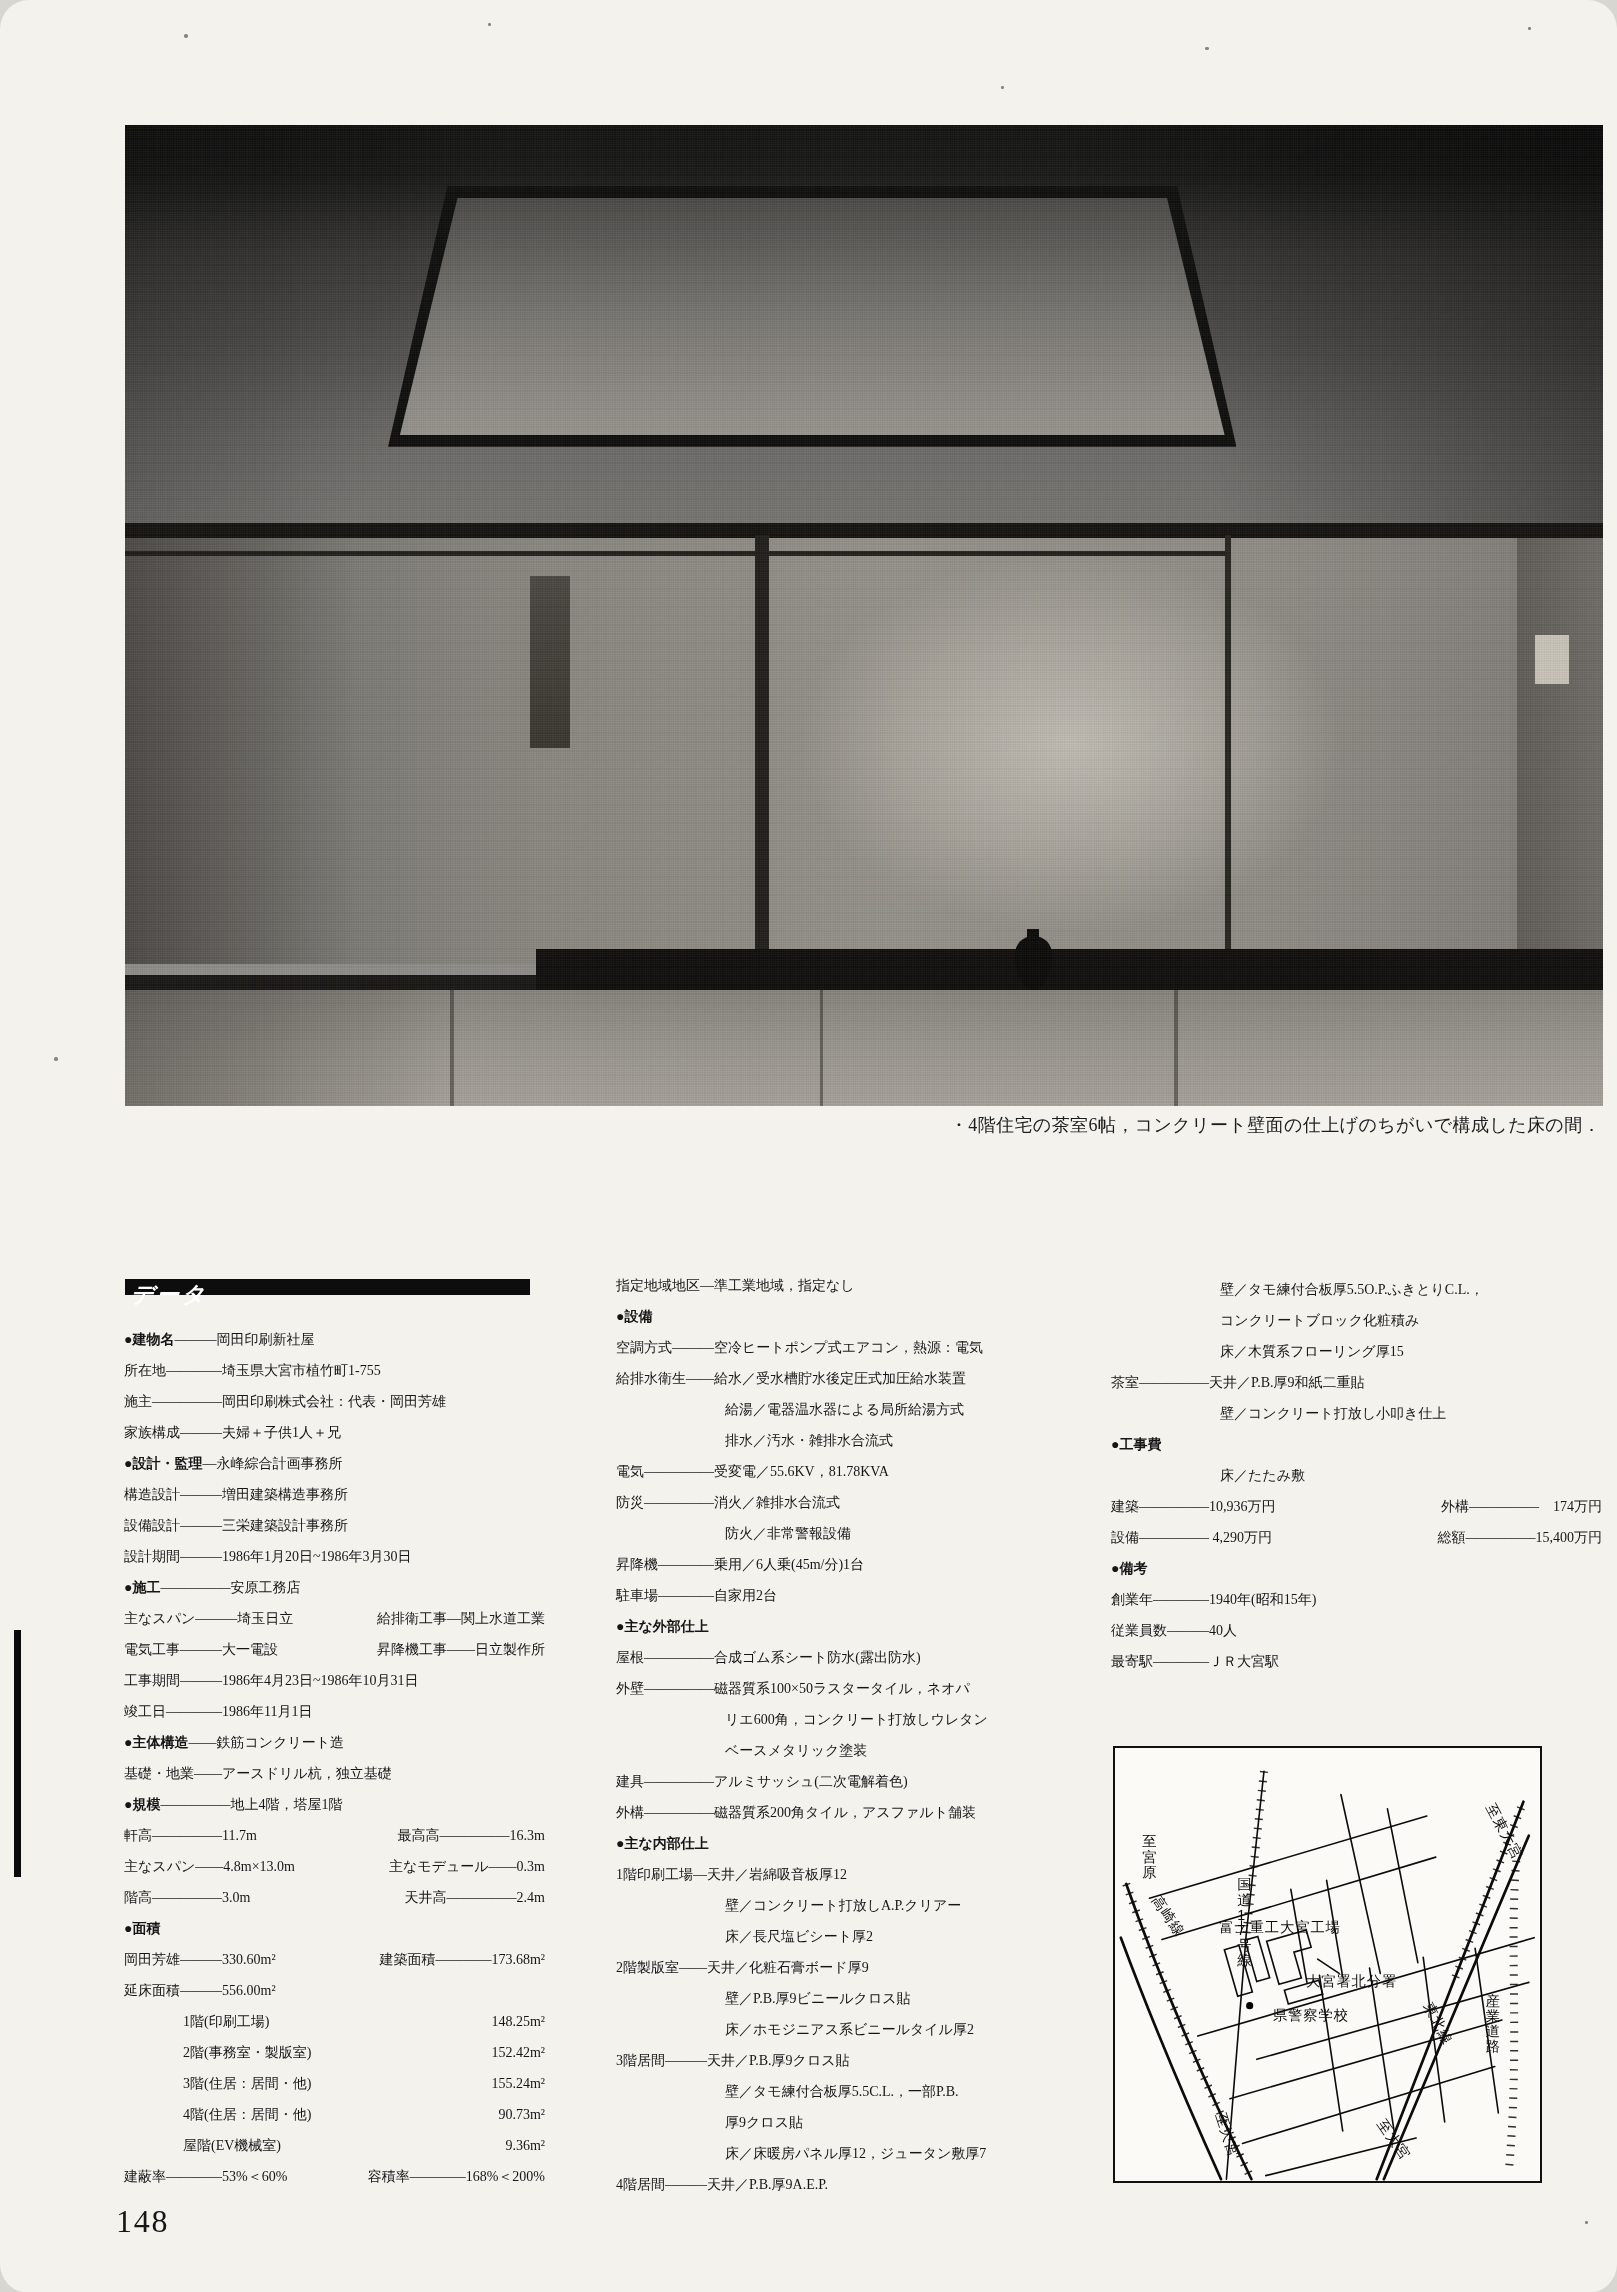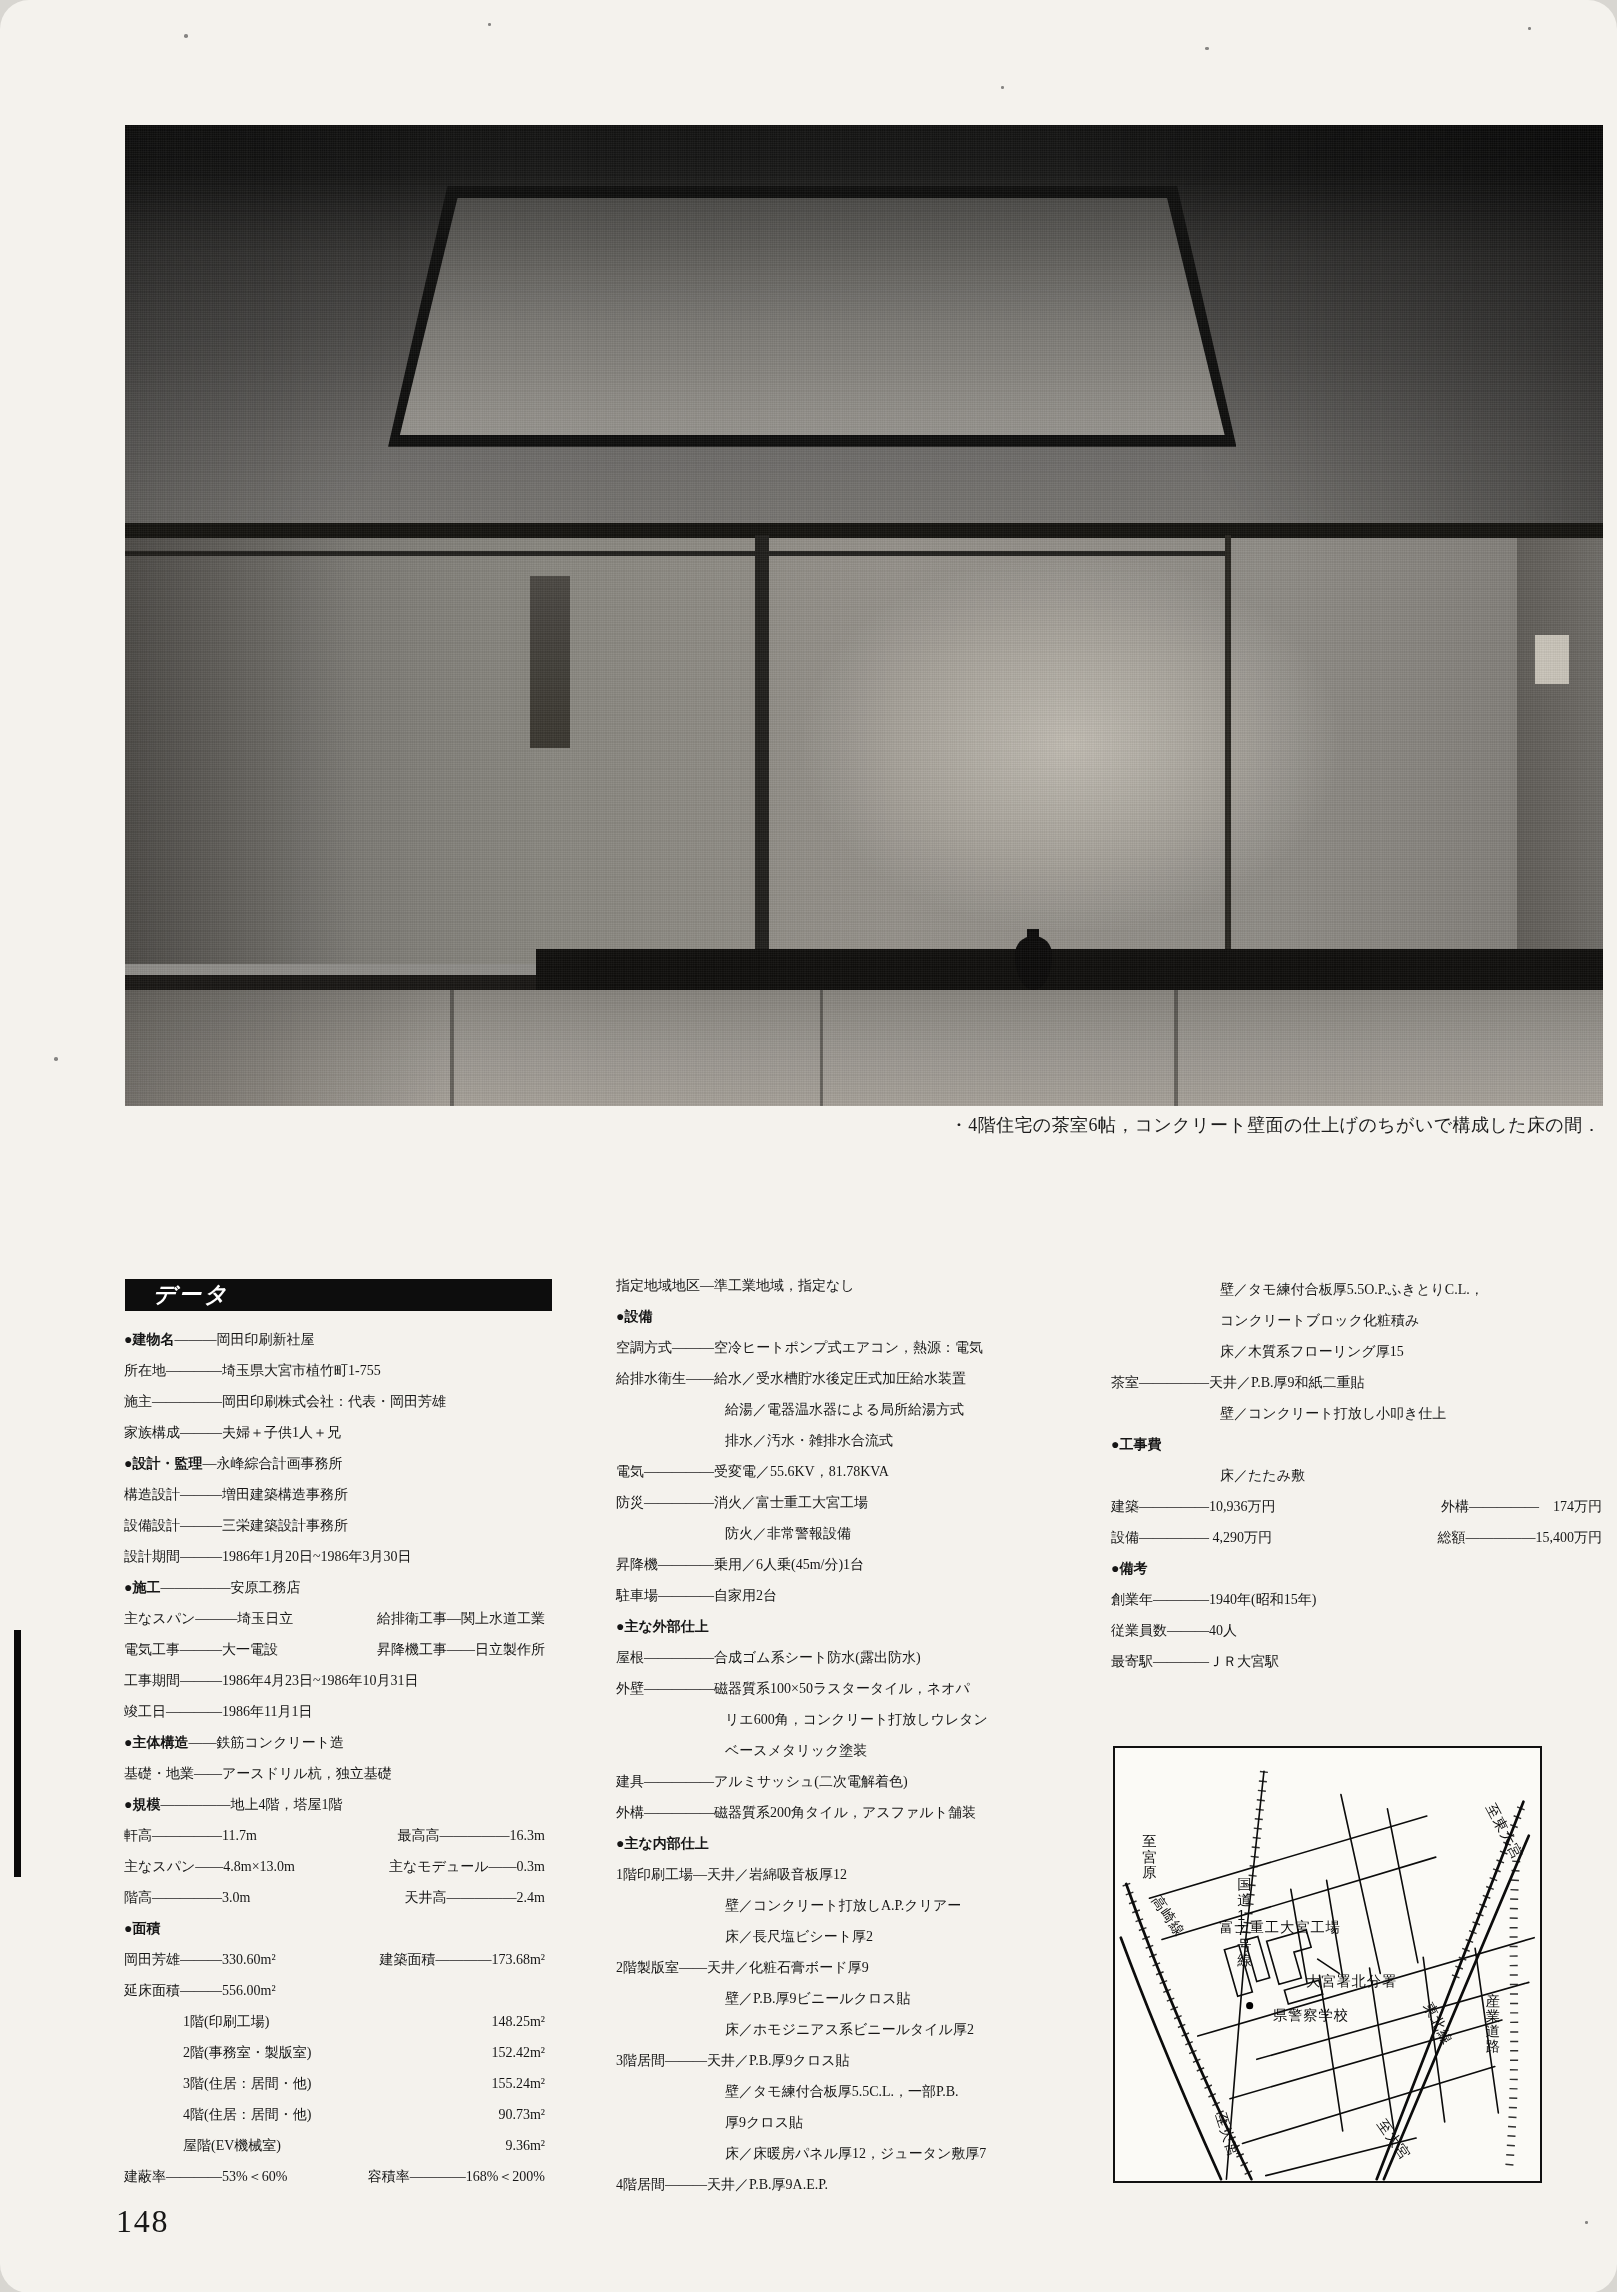--- a/index.html
+++ b/index.html
@@ -41,23 +41,23 @@
   .ph-vase{left:60.2%;top:82.7%;width:2.5%;height:5.5%;background:#0b0a09;
       border-radius:48% 48% 50% 50% / 34% 34% 64% 64%;}
   .ph-vase:before{content:"";position:absolute;left:34%;top:-14%;width:32%;height:20%;background:#0b0a09;}
   .ph-grain{left:0;top:0;width:100%;height:100%;
       background:repeating-linear-gradient(0deg,rgba(255,255,255,.030) 0 0.9px,rgba(0,0,0,.030) 0.9px 1.8px),
                  repeating-linear-gradient(90deg,rgba(255,255,255,.022) 0 0.9px,rgba(0,0,0,.022) 0.9px 1.8px);}
   
   .caption{position:absolute;right:16px;top:1113px;width:806px;text-align:right;
       font-size:18px;letter-spacing:0.4px;color:#1c1c1c;}
   
-  .databar{position:absolute;left:125px;top:1279px;width:399px;height:32px;background:#0d0d0d;
+  .databar{position:absolute;left:125px;top:1279px;width:399px;height:16px;background:#0d0d0d;
       color:#fff;font-family:"Liberation Sans",sans-serif;font-weight:700;font-style:italic;
-      font-size:22.4px;line-height:31px;padding-left:28px;letter-spacing:2.7px;}
+      font-size:22.4px;line-height:31px;padding-left:6px;letter-spacing:2.7px;}
   .col{position:absolute;font-size:14px;white-space:nowrap;}
   #col1{left:124px;top:1324px;width:421px;}
   #col2{left:616px;top:1270px;width:473px;}
   #col3{left:1111px;top:1274px;width:491px;}
   .row{height:31px;line-height:31px;display:flex;justify-content:space-between;}
   .row.ind{padding-left:109px;}
   .row.fl{padding-left:59px;}
   .row.h,.bld{font-weight:700;font-family:"Liberation Sans",sans-serif;}
   .rseg{text-align:left;}
   
@@ -223,21 +223,21 @@
       <div class="row ind">
         <span><span>給湯／電器温水器による局所給湯方式</span></span>
       </div>
       <div class="row ind">
         <span><span>排水／汚水・雑排水合流式</span></span>
       </div>
       <div class="row kv">
         <span><span>電気—————受変電／55.6KV，81.78KVA</span></span>
       </div>
       <div class="row kv">
-        <span><span>防災—————消火／富士重工大宮工場</span></span>
+        <span><span>防災—————消火／雑排水合流式</span></span>
       </div>
       <div class="row ind">
         <span><span>防火／非常警報設備</span></span>
       </div>
       <div class="row kv">
         <span><span>昇降機————乗用／6人乗(45m/分)1台</span></span>
       </div>
       <div class="row kv">
         <span><span>駐車場————自家用2台</span></span>
       </div>

